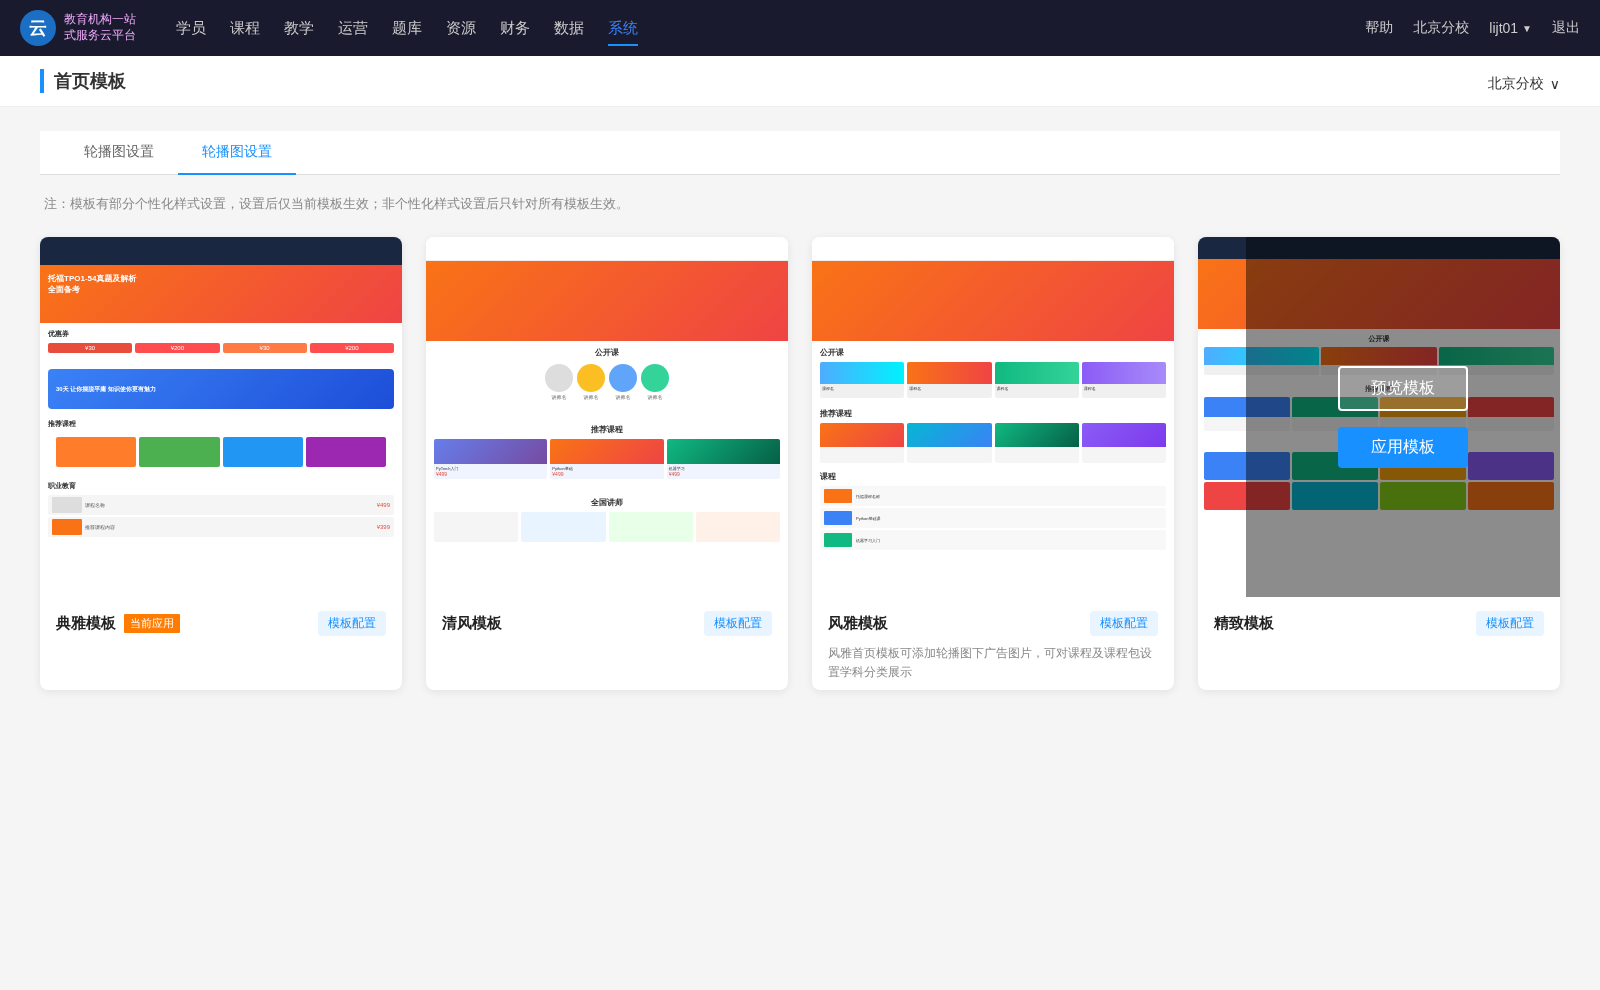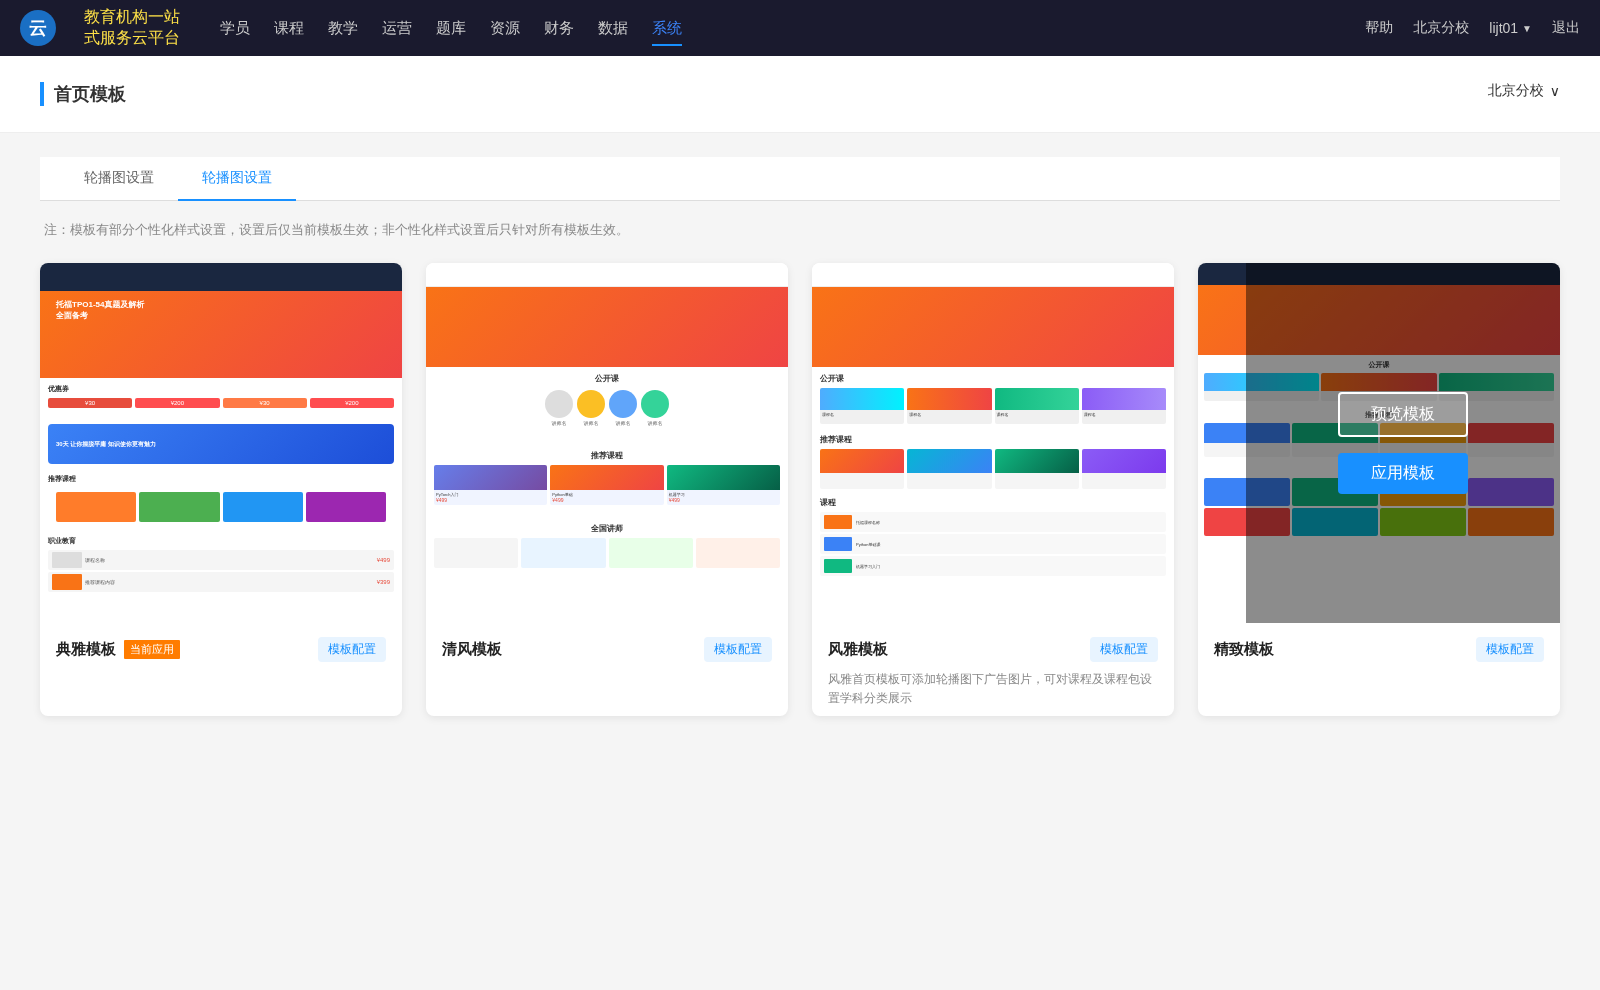--- a/index.html
+++ b/index.html
@@ -26,21 +26,21 @@
       height: 36px;
       background: #1a6fc4;
       border-radius: 50%;
       display: flex;
       align-items: center;
       justify-content: center;
       font-size: 18px;
       font-weight: bold;
       color: #fff;
     }
-    .logo-text { font-size: 16px; line-height: 1.3; color: #fde047; margin-left: 20px; }
+    .logo-text { font-size: 12px; line-height: 1.3; color: #f0abfc; }
     .nav-items {
       display: flex;
       gap: 24px;
       flex: 1;
     }
     .nav-item {
       color: #ccc;
       font-size: 15px;
       cursor: pointer;
       padding: 4px 0;
@@ -64,23 +64,23 @@
       color: #ccc;
       font-size: 14px;
     }
     .nav-right span { cursor: pointer; }
     .nav-right .user { display: flex; align-items: center; gap: 4px; }
     .nav-right .user .arrow { font-size: 10px; }
 
     
     .page-header {
       background: #fff;
-      padding: 26px 40px;
-      display: flex;
-      align-items: flex-start;
+      padding: 13px 40px;
+      display: flex;
+      align-items: flex-end;
       justify-content: space-between;
       border-bottom: 1px solid #eee;
     }
     .page-title {
       font-size: 18px;
       font-weight: 600;
       color: #333;
       border-left: 4px solid #1890ff;
       padding-left: 10px;
     }
@@ -224,21 +224,21 @@
     .mock-site {
       width: 100%;
       height: 100%;
       background: #fff;
       overflow: hidden;
       position: relative;
     }
 
     
     .t1-header { background: #1a2740; height: 28px; width: 100%; }
-    .t1-banner { background: linear-gradient(135deg, #f97316, #ef4444); height: 87px; position: relative; overflow: hidden; padding-left: 8px; }
+    .t1-banner { background: linear-gradient(135deg, #f97316, #ef4444); height: 58px; position: relative; overflow: hidden; }
     .t1-banner-text { color: #fff; font-size: 8px; padding: 8px; font-weight: bold; }
     .t1-section { padding: 6px 8px; }
     .t1-section-title { font-size: 7px; color: #333; font-weight: bold; margin-bottom: 4px; }
     .t1-coupons { display: flex; gap: 3px; margin-bottom: 6px; }
     .t1-coupon { background: #e74c3c; color: #fff; font-size: 6px; padding: 2px 4px; border-radius: 2px; flex: 1; text-align: center; }
     .t1-banner2 { background: linear-gradient(135deg, #3b82f6, #1d4ed8); height: 40px; margin: 4px 8px; border-radius: 4px; display: flex; align-items: center; padding: 0 8px; }
     .t1-banner2-text { color: #fff; font-size: 6px; font-weight: bold; }
     .t1-courses { display: flex; gap: 3px; padding: 4px 8px; }
     .t1-course { background: #ff7c2a; height: 30px; flex: 1; border-radius: 2px; }
     .t1-course:nth-child(2) { background: #4CAF50; }

